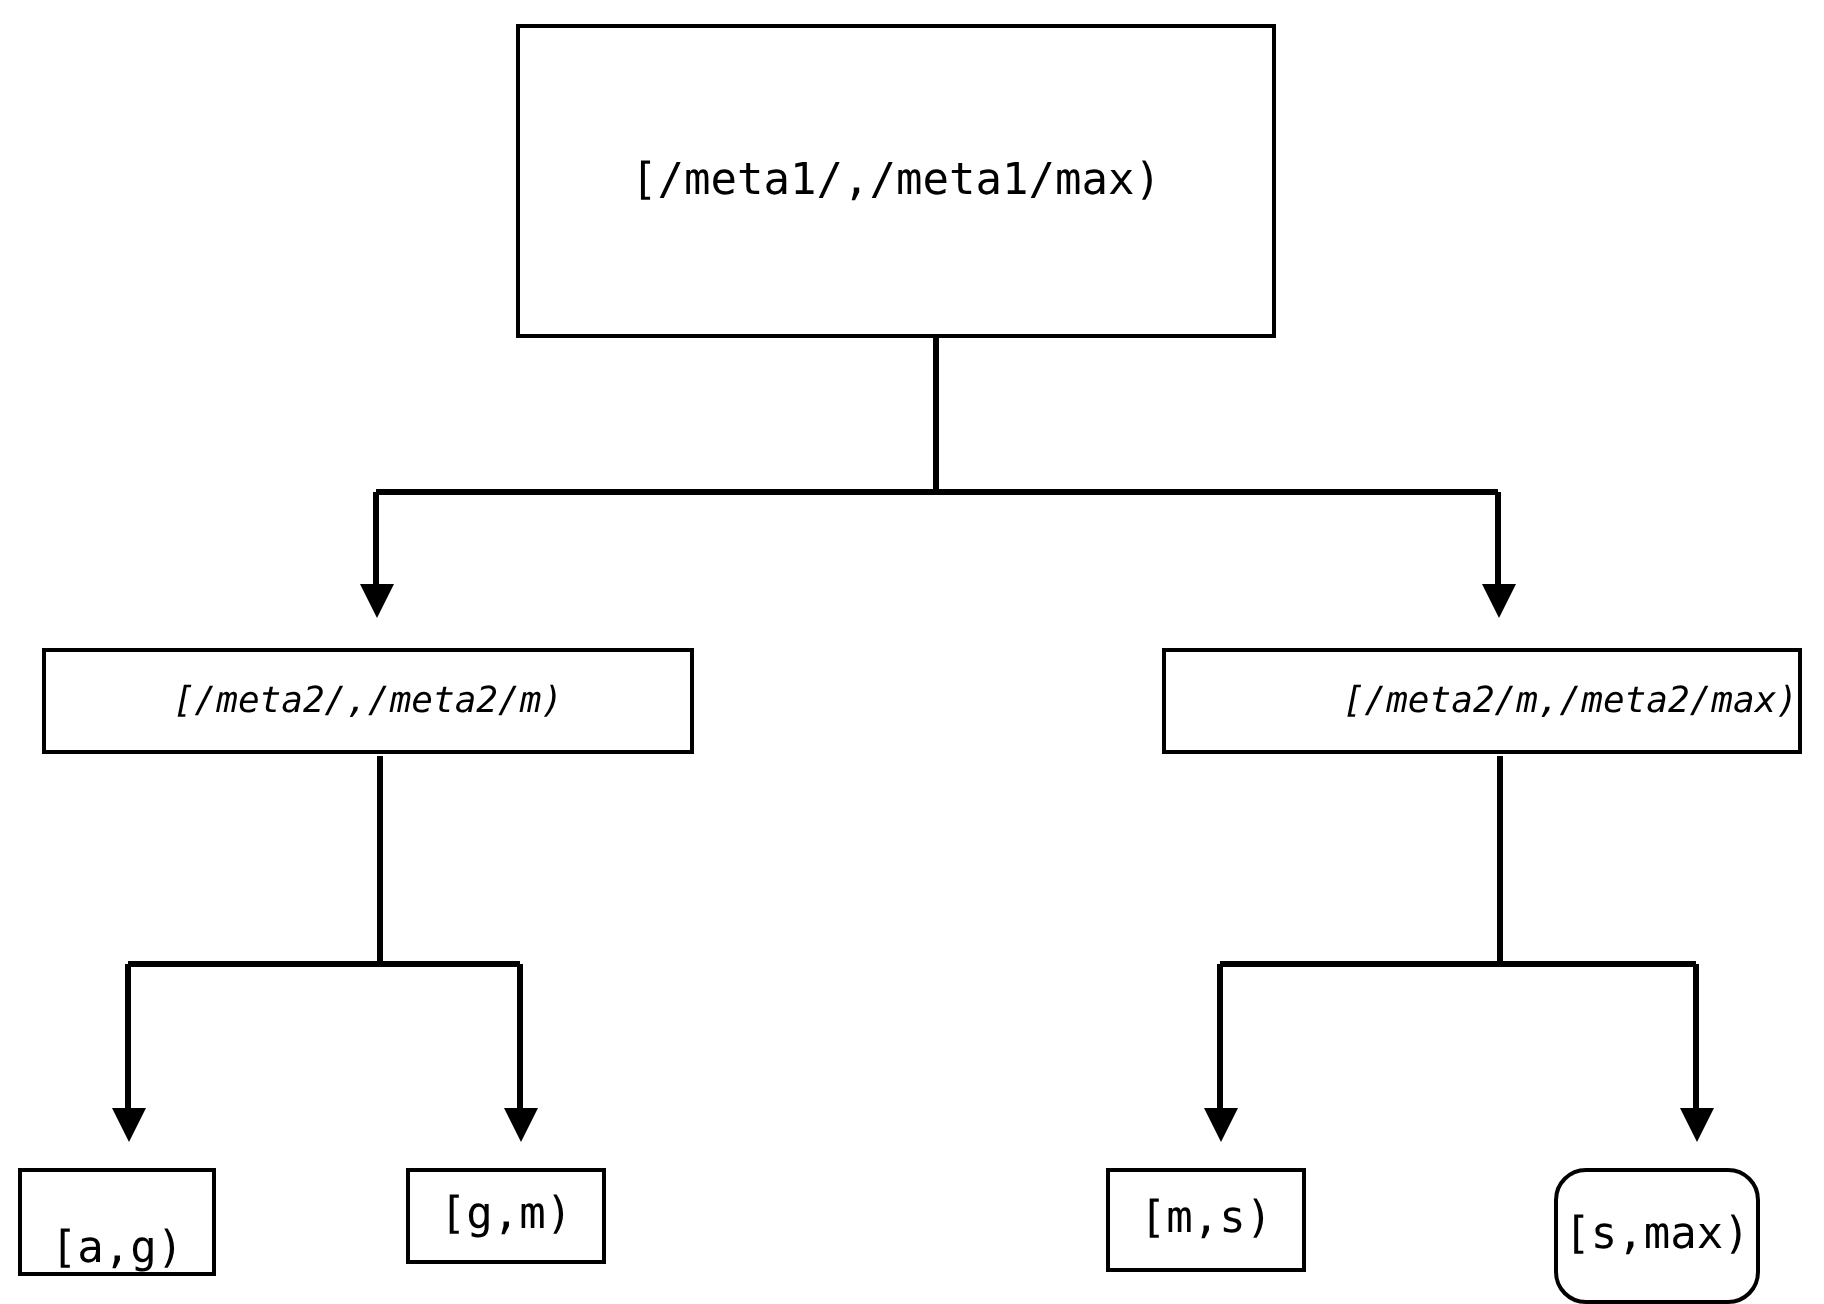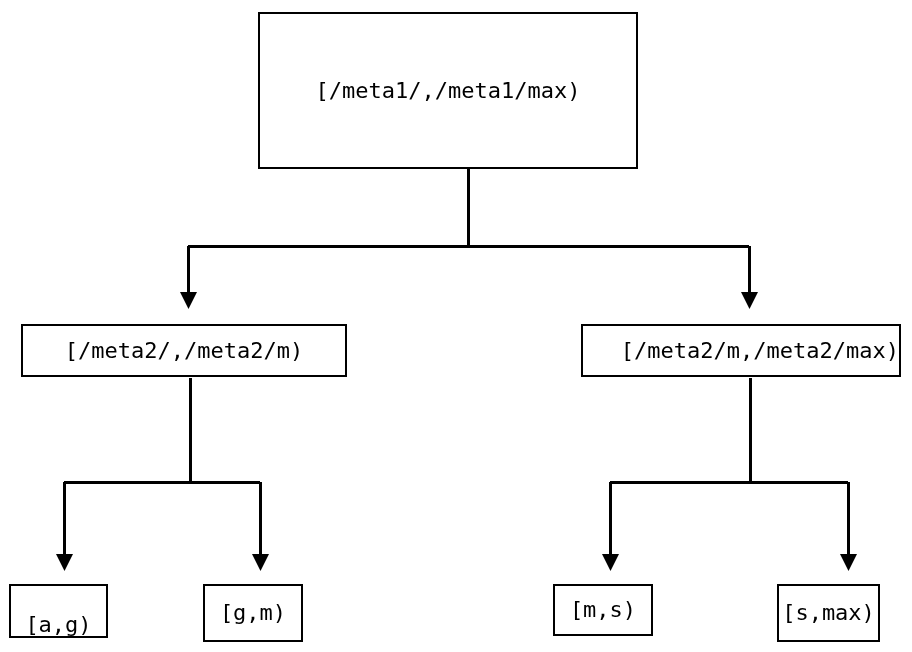--- a/index.html
+++ b/index.html
@@ -38,26 +38,26 @@
   .node-label {
     font-family: "DejaVu Sans Mono", "Liberation Mono", monospace;
     color: #000000;
     letter-spacing: 0px;
     line-height: 1;
   }
   .node-root   { left: 258px; top: 12px;  width: 380px; height: 157px; }
   .node-mid-l  { left: 21px;  top: 324px; width: 326px; height: 53px;  }
   .node-mid-r  { left: 581px; top: 324px; width: 320px; height: 53px; justify-content: flex-end;  }
   .node-leaf-1 { left: 9px;   top: 584px; width: 99px;  height: 54px; align-items: flex-end;  }
-  .node-leaf-2 { left: 203px; top: 584px; width: 100px; height: 58px;  }
+  .node-leaf-2 { left: 203px; top: 584px; width: 100px; height: 48px;  }
   .node-leaf-3 { left: 553px; top: 584px; width: 100px; height: 52px;  }
-  .node-leaf-4 { left: 777px; top: 584px; width: 103px; height: 58px;  }
+  .node-leaf-4 { left: 777px; top: 584px; width: 103px; height: 68px; border-radius: 16px;  }
   .node-root .node-label   { font-size: 22px; }
   .node-mid-l .node-label,
-  .node-mid-r .node-label  { font-size: 22px; }
+  .node-mid-r .node-label  { font-size: 18px; font-style: italic; }
   .node-leaf-1 .node-label,
   .node-leaf-2 .node-label,
   .node-leaf-3 .node-label,
   .node-leaf-4 .node-label { font-size: 22px; }
 </style>
 </head>
 <body>
 
 <div id="diagram-canvas">
 

